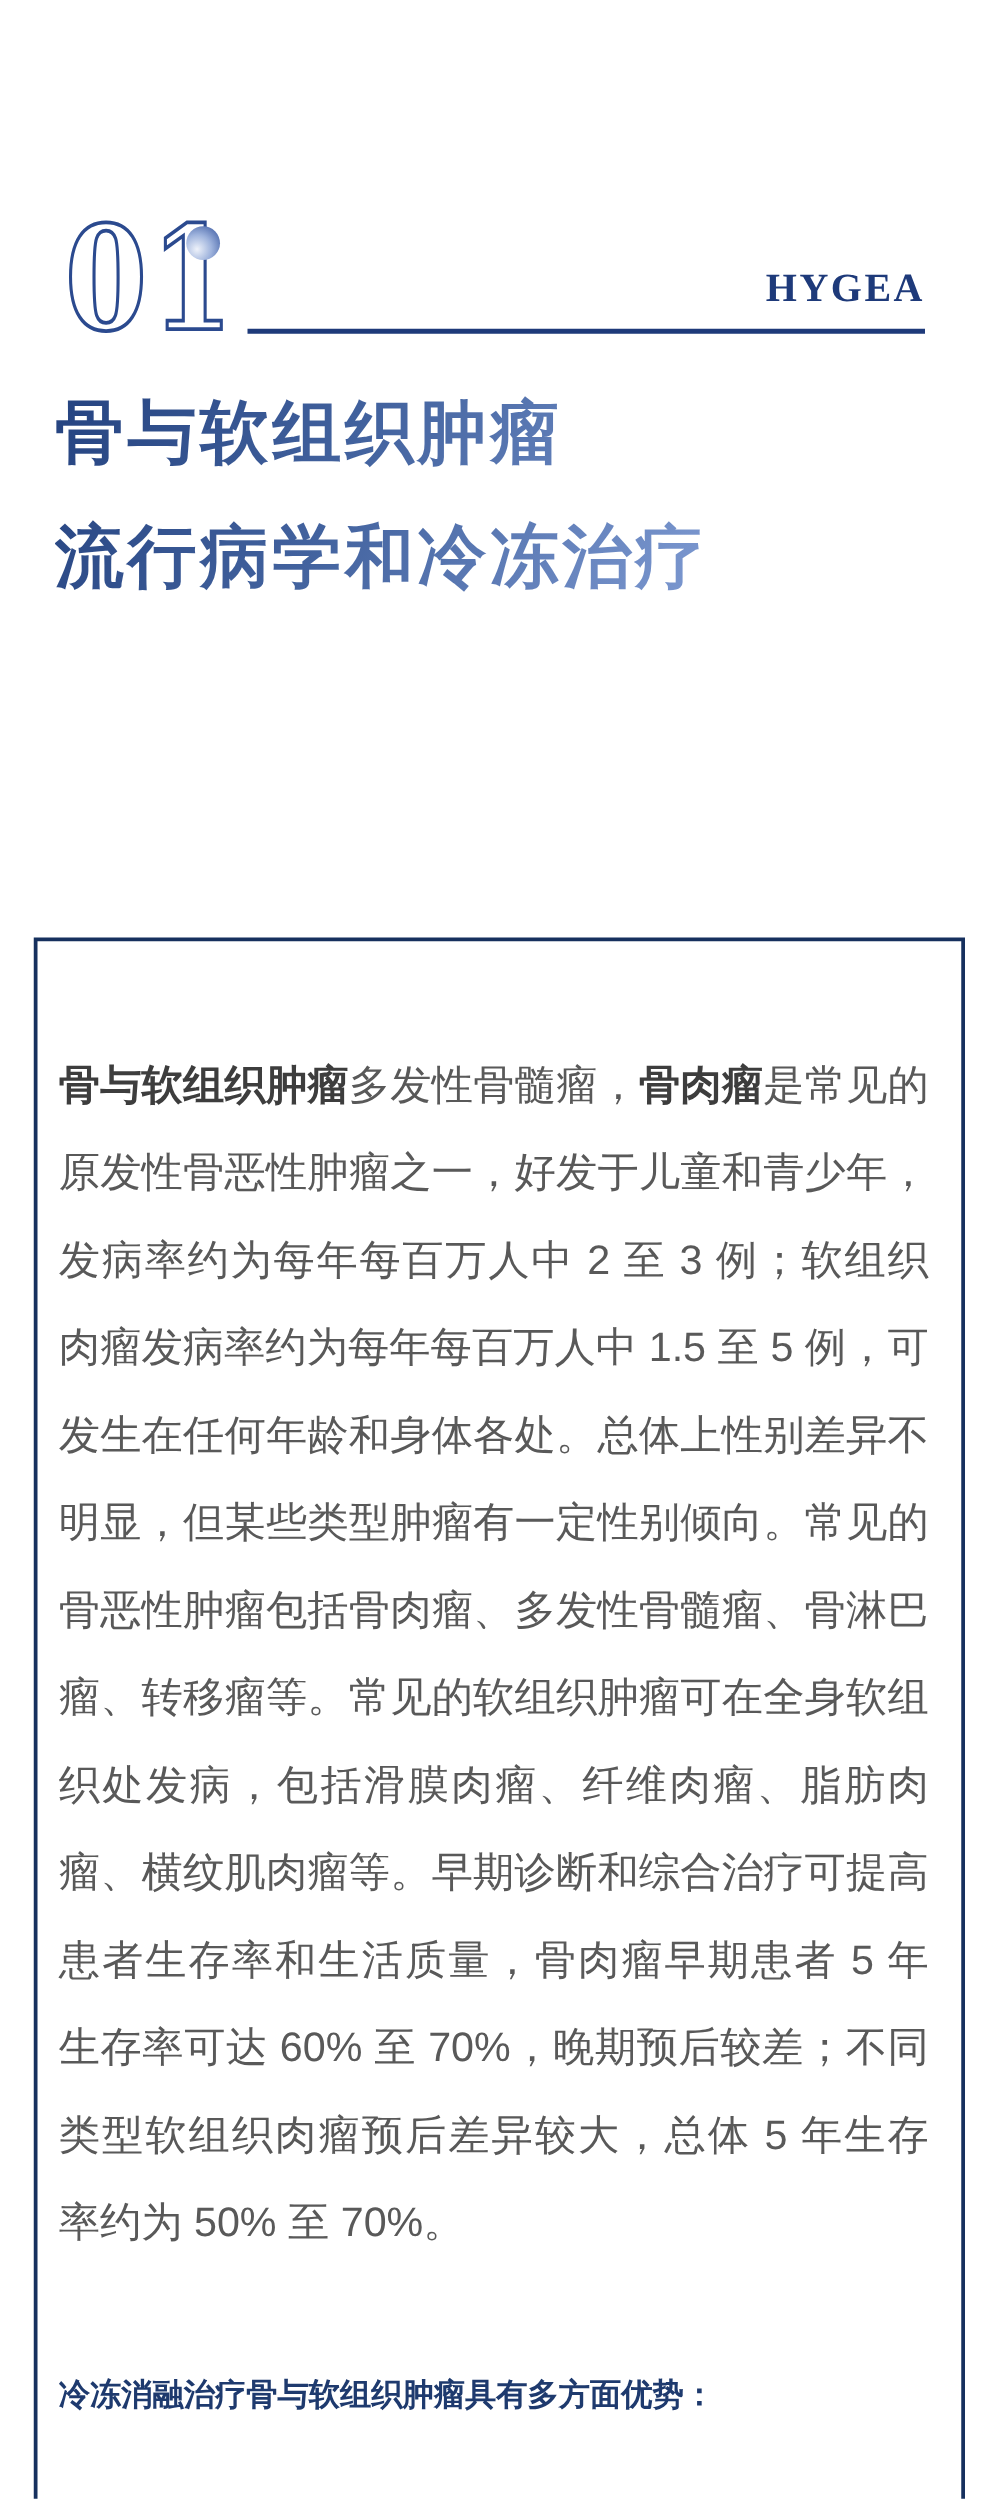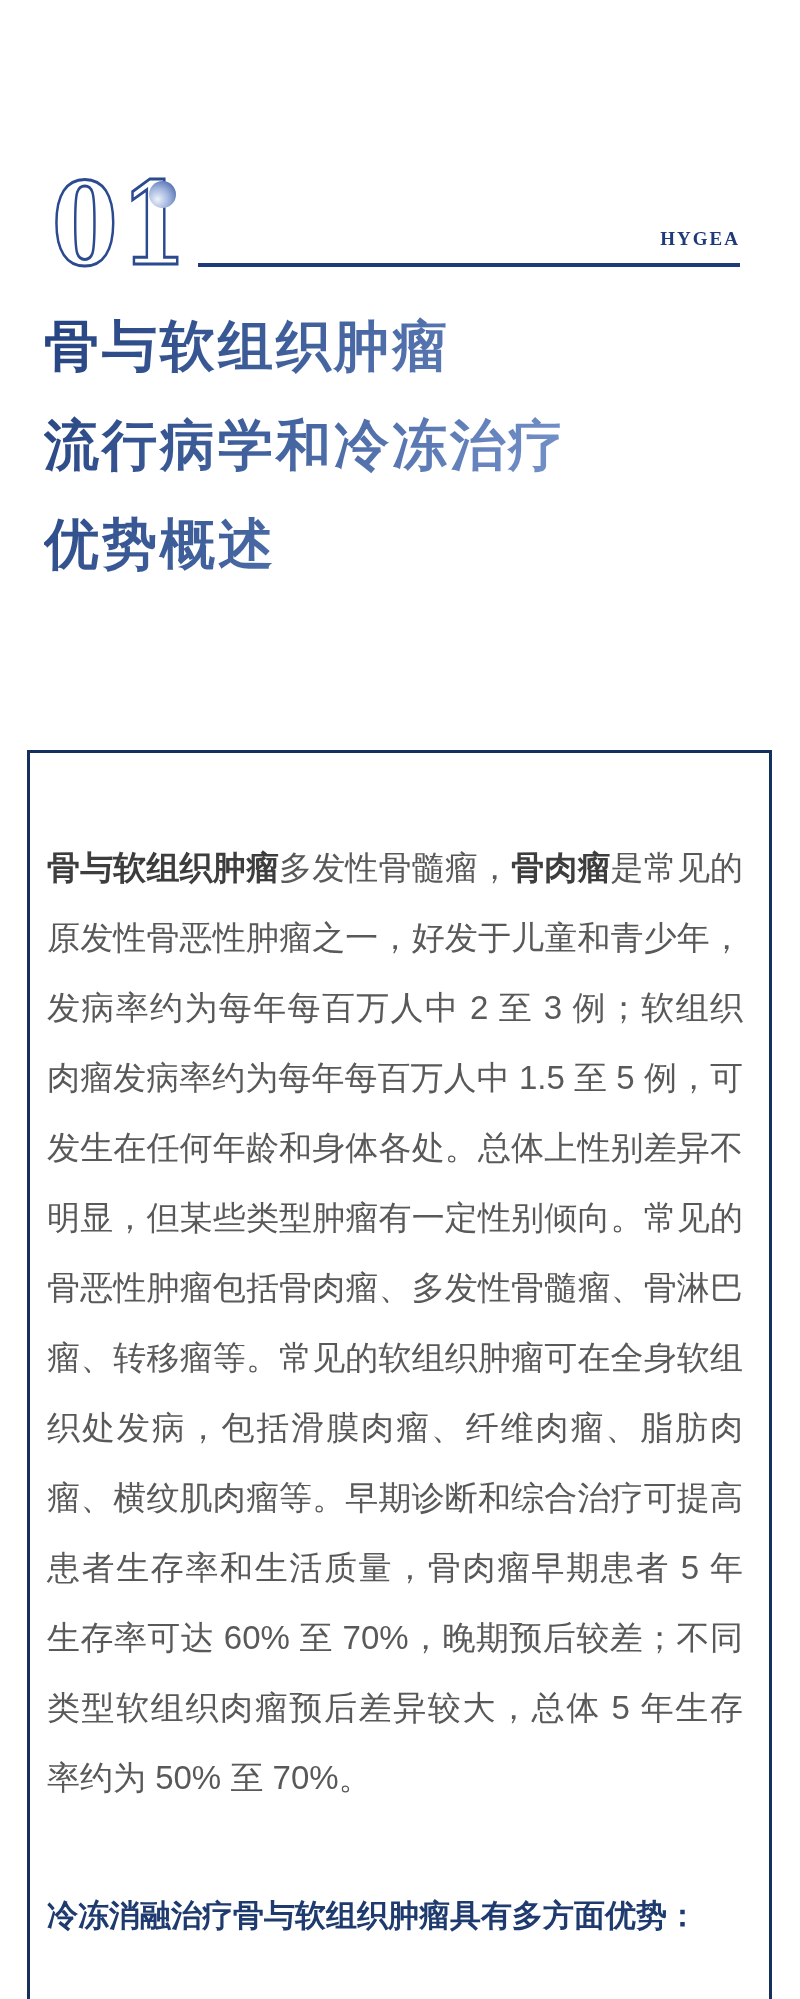--- a/index.html
+++ b/index.html
@@ -42,25 +42,25 @@
   .header-rule {
     position: absolute;
     left: 198px;
     top: 263px;
     width: 542px;
     height: 4px;
     background: #1e3a7a;
   }
   .brand {
     position: absolute;
-    top: 228px;
+    top: 212px;
     right: 60px;
     font-family: "Liberation Serif", serif;
     font-weight: 700;
-    font-size: 19px;
+    font-size: 32px;
     letter-spacing: 2px;
     color: #1e3a7a;
     text-align: center;
   }
 
   
   .title {
     position: absolute;
     left: 44px;
     top: 297px;
@@ -94,42 +94,41 @@
     color: #595959;
     text-align: justify;
     text-justify: inter-ideograph;
   }
   .body-text strong {
     font-weight: 700;
     color: #3d3d3d;
   }
   .highlight {
     margin: 68px 0 0 0;
-    font-size: 31px;
+    font-size: 25px;
     line-height: 70px;
     font-weight: 700;
     color: #1e3a6e;
   }
 </style>
 </head>
 <body>
 
 <div class="page">
 
   <header>
     <div class="big-number">01</div>
     <div class="number-dot"></div>
     <div class="header-rule"></div>
     <div class="brand">HYGEA</div>
   </header>
 
   <h1 class="title">
     <div>骨与软组织肿瘤</div>
     <div>流行病学和冷冻治疗</div>
-    <div>优势概述</div>
   </h1>
 
   <section class="content-box">
     <p class="body-text"><strong>骨与软组织肿瘤</strong><span>多发性骨髓瘤，</span><strong>骨肉瘤</strong><span>是常见的原发性骨恶性肿瘤之一，好发于儿童和青少年，发病率约为每年每百万人中 2 至 3 例；软组织肉瘤发病率约为每年每百万人中 1.5 至 5 例，可发生在任何年龄和身体各处。总体上性别差异不明显，但某些类型肿瘤有一定性别倾向。常见的骨恶性肿瘤包括骨肉瘤、多发性骨髓瘤、骨淋巴瘤、转移瘤等。常见的软组织肿瘤可在全身软组织处发病，包括滑膜肉瘤、纤维肉瘤、脂肪肉瘤、横纹肌肉瘤等。早期诊断和综合治疗可提高患者生存率和生活质量，骨肉瘤早期患者 5 年生存率可达 60% 至 70%，晚期预后较差；不同类型软组织肉瘤预后差异较大，总体 5 年生存率约为 50% 至 70%。</span></p>
 
     <p class="highlight">冷冻消融治疗骨与软组织肿瘤具有多方面优势：</p>
   </section>
 
 </div>
 

